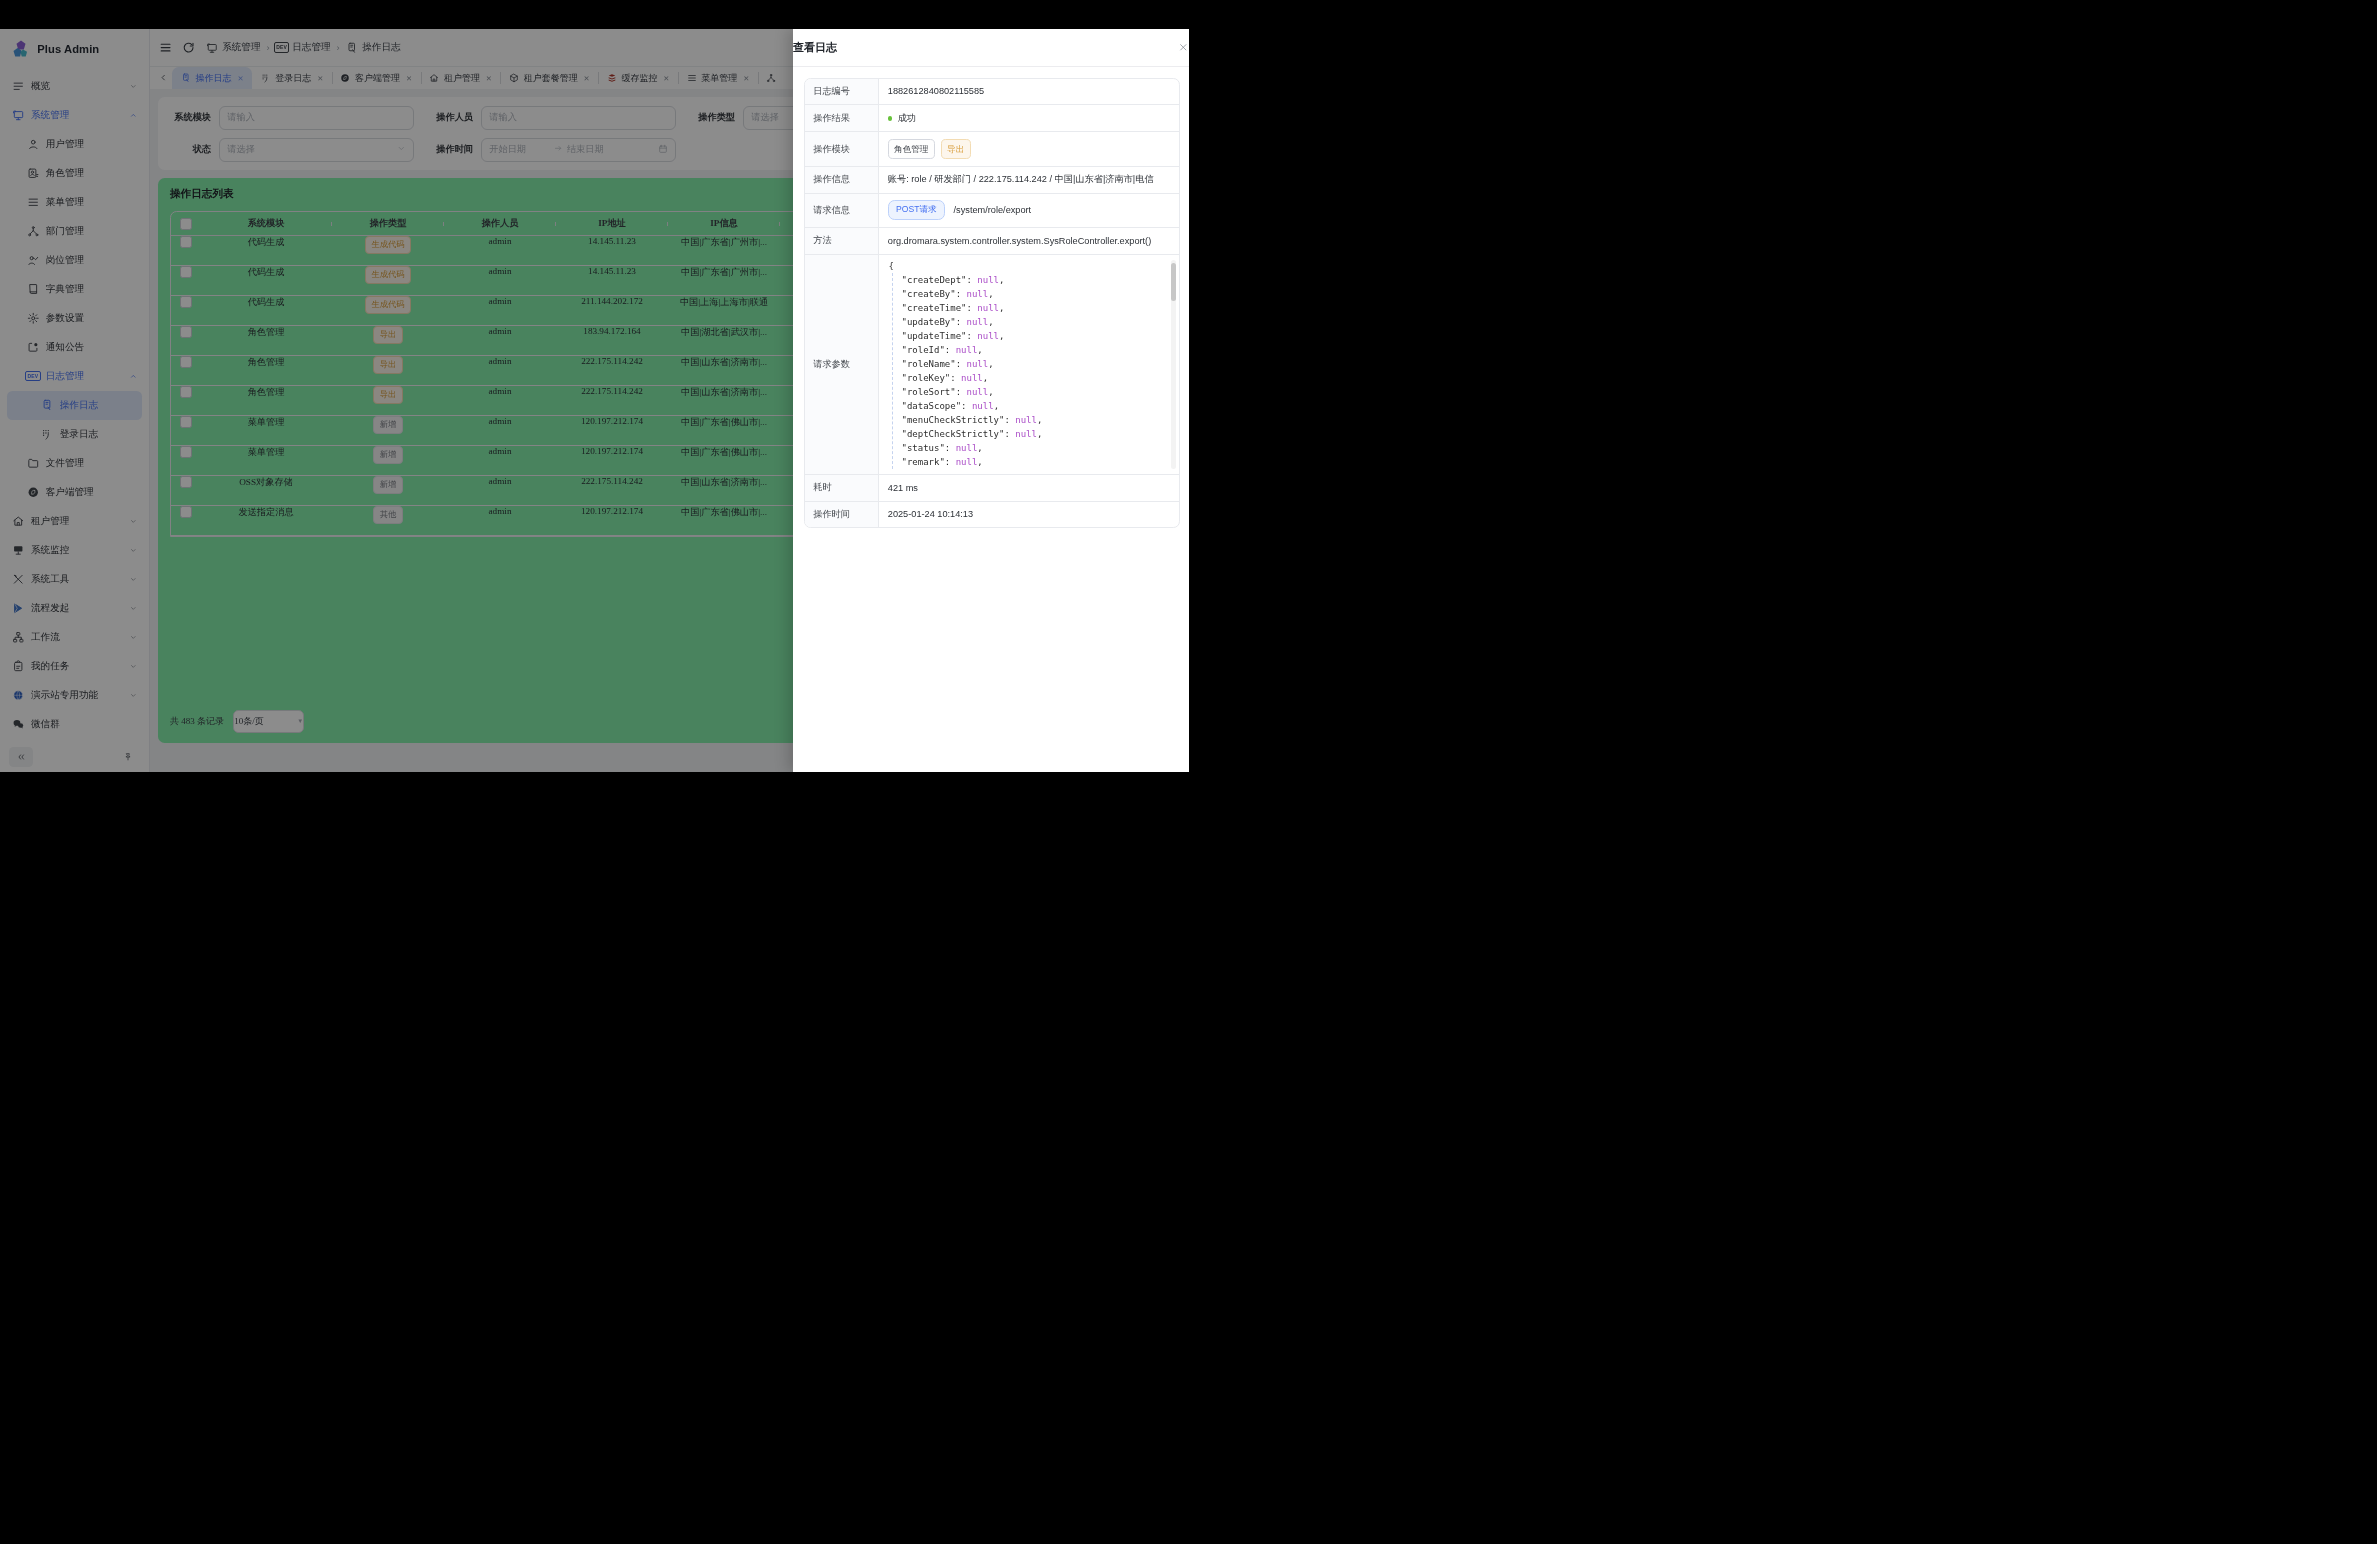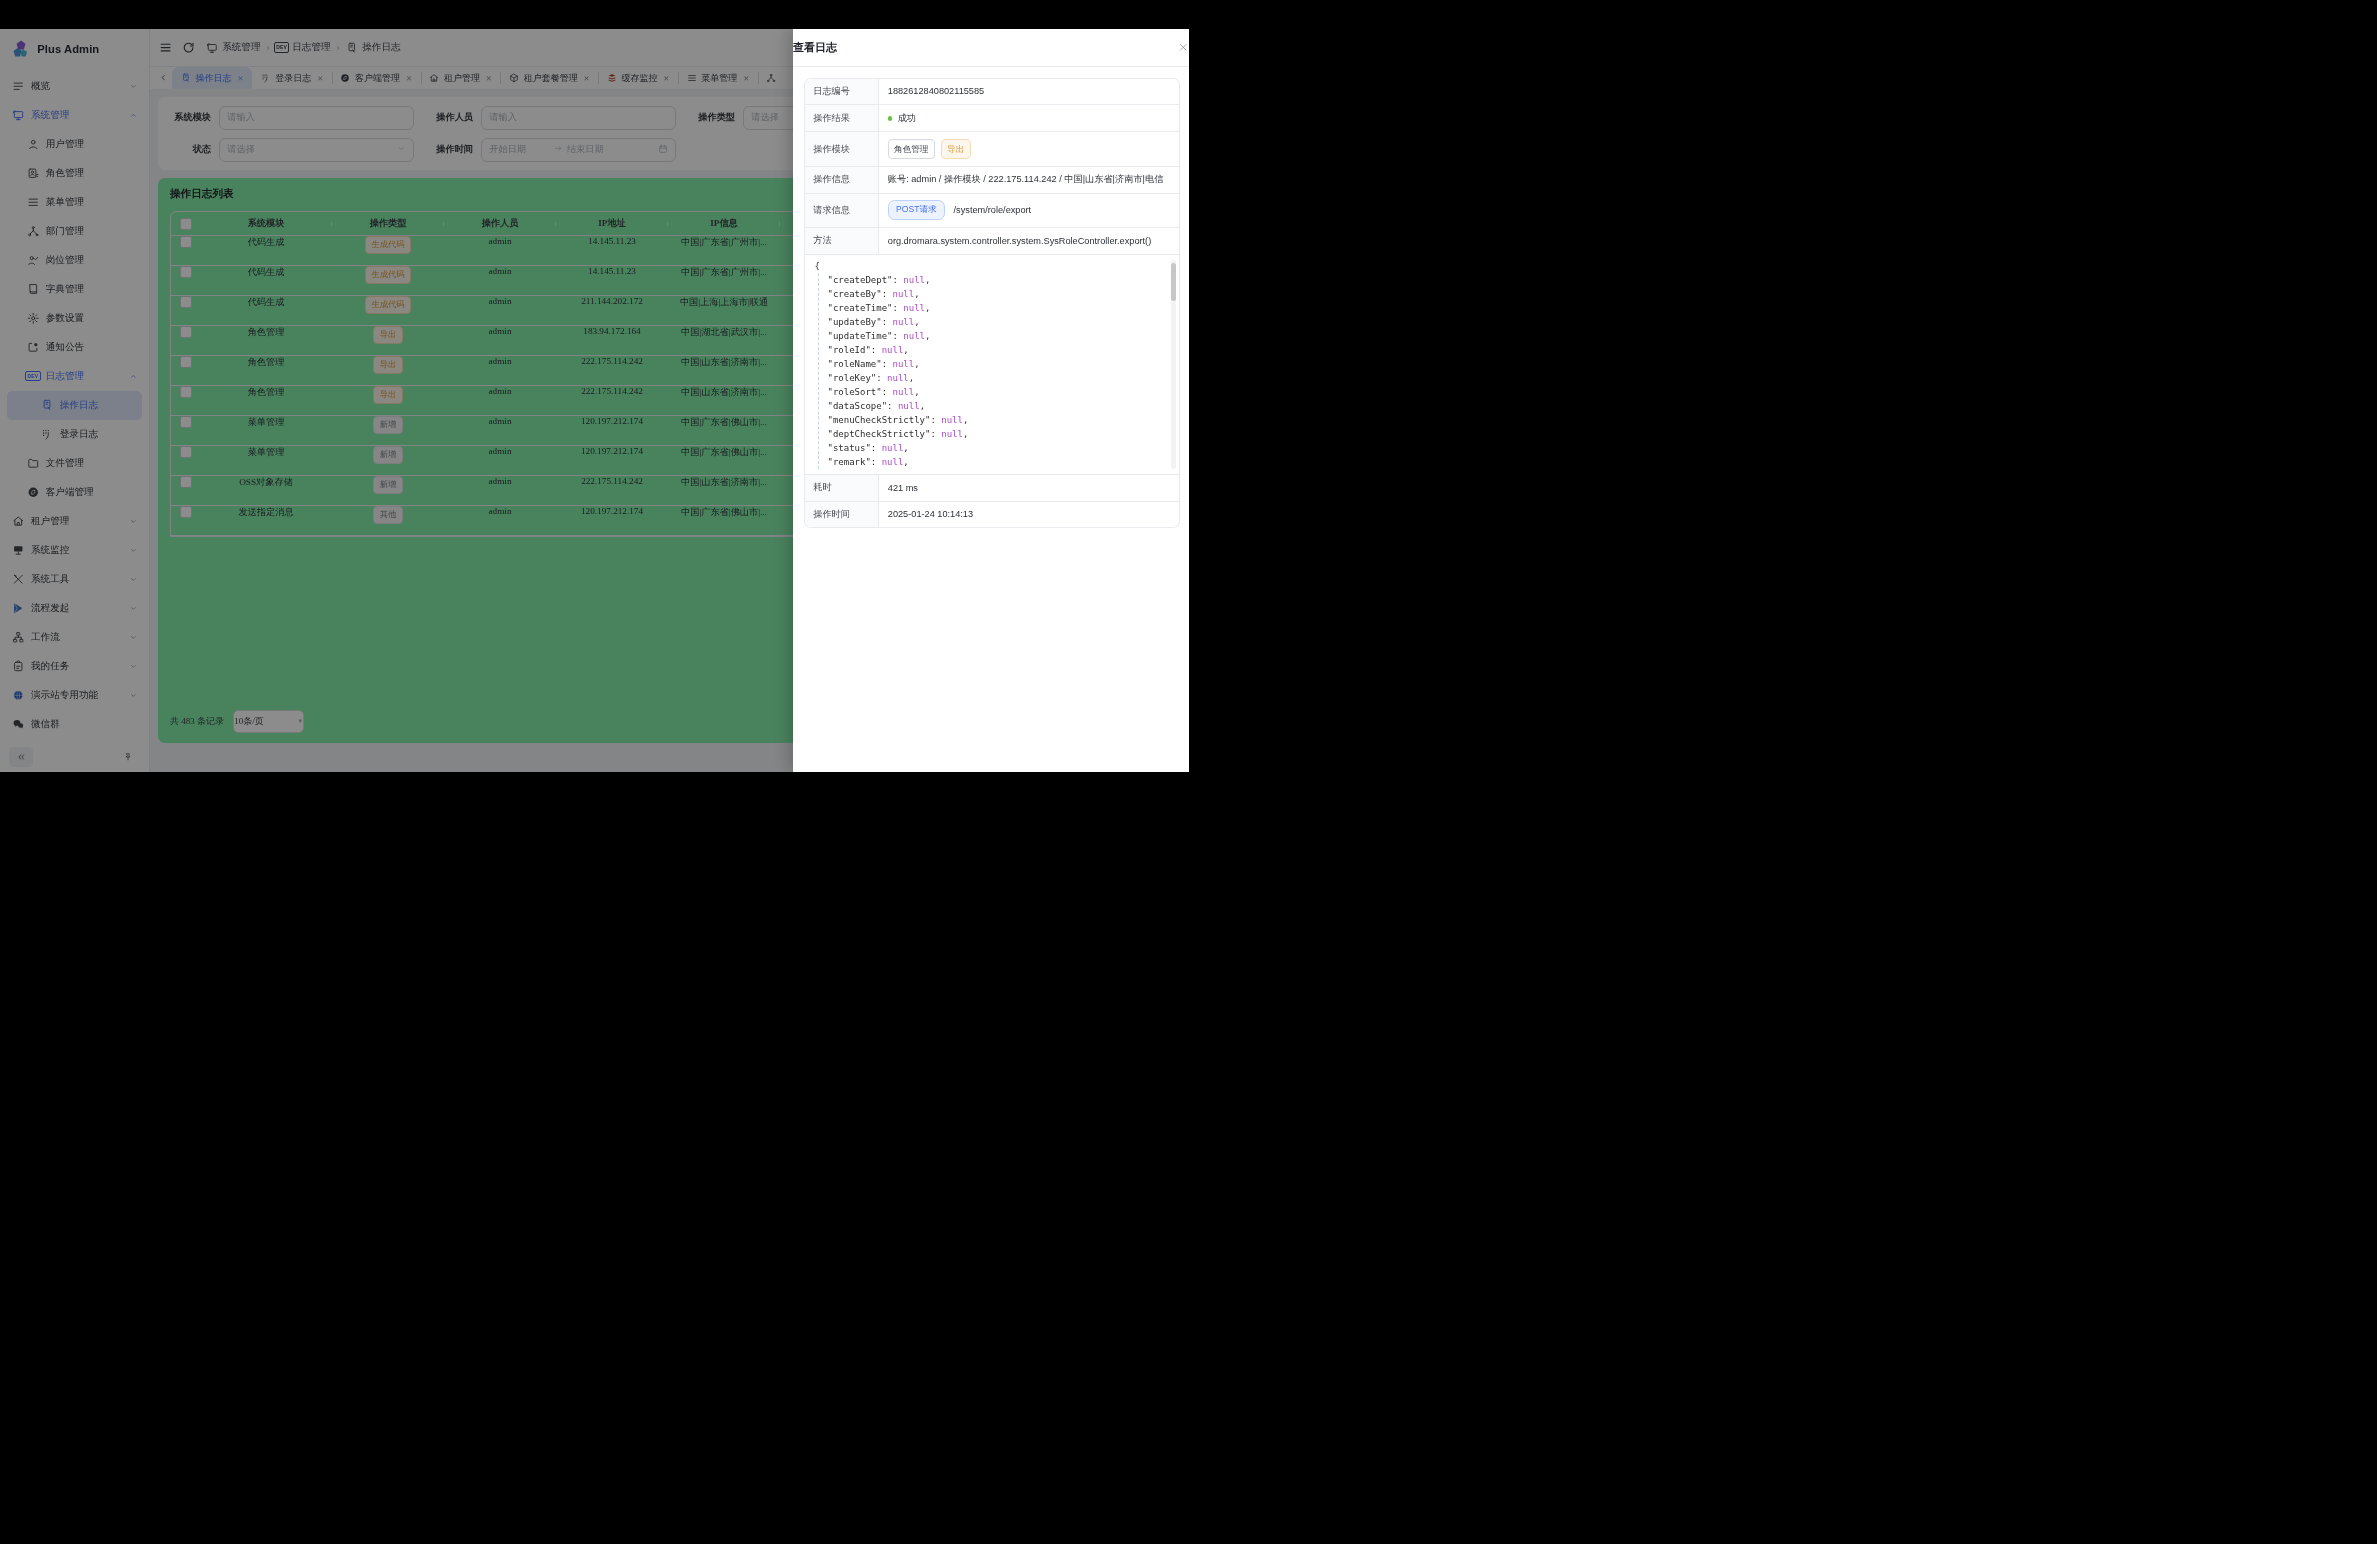--- a/index.html
+++ b/index.html
@@ -757,34 +757,35 @@
             <div class="d-label">操作模块</div>
             <div class="d-value">
               <span class="tags-wrap">
                 <span class="tag plain" style="height:18px;font-size:8.6px;border-radius:4.6px;">角色管理</span>
                 <span class="tag warning" style="height:18px;font-size:8.6px;border-radius:4.6px;">导出</span>
               </span>
             </div>
           </div>
           <div class="d-row">
             <div class="d-label">操作信息</div>
-            <div class="d-value">账号: admin / 操作模块 / 222.175.114.242 / 中国|山东省|济南市|电信</div>
+            <div class="d-value">账号: role / 研发部门 / 222.175.114.242 / 中国|山东省|济南市|电信</div>
           </div>
           <div class="d-row">
             <div class="d-label">请求信息</div>
             <div class="d-value">
               <span class="post-tag">POST请求</span>
               <span>/system/role/export</span>
             </div>
           </div>
           <div class="d-row">
             <div class="d-label">方法</div>
             <div class="d-value">org.dromara.system.controller.system.SysRoleController.export()</div>
           </div>
           <div class="d-row">
+            <div class="d-label">请求参数</div>
             <div class="d-value json-cell">
               <div class="json">
                 <div class="brace">{</div>
                 <div class="keys">
                   <div>"createDept": <span class="nul">null</span>,</div>
                   <div>"createBy": <span class="nul">null</span>,</div>
                   <div>"createTime": <span class="nul">null</span>,</div>
                   <div>"updateBy": <span class="nul">null</span>,</div>
                   <div>"updateTime": <span class="nul">null</span>,</div>
                   <div>"roleId": <span class="nul">null</span>,</div>

